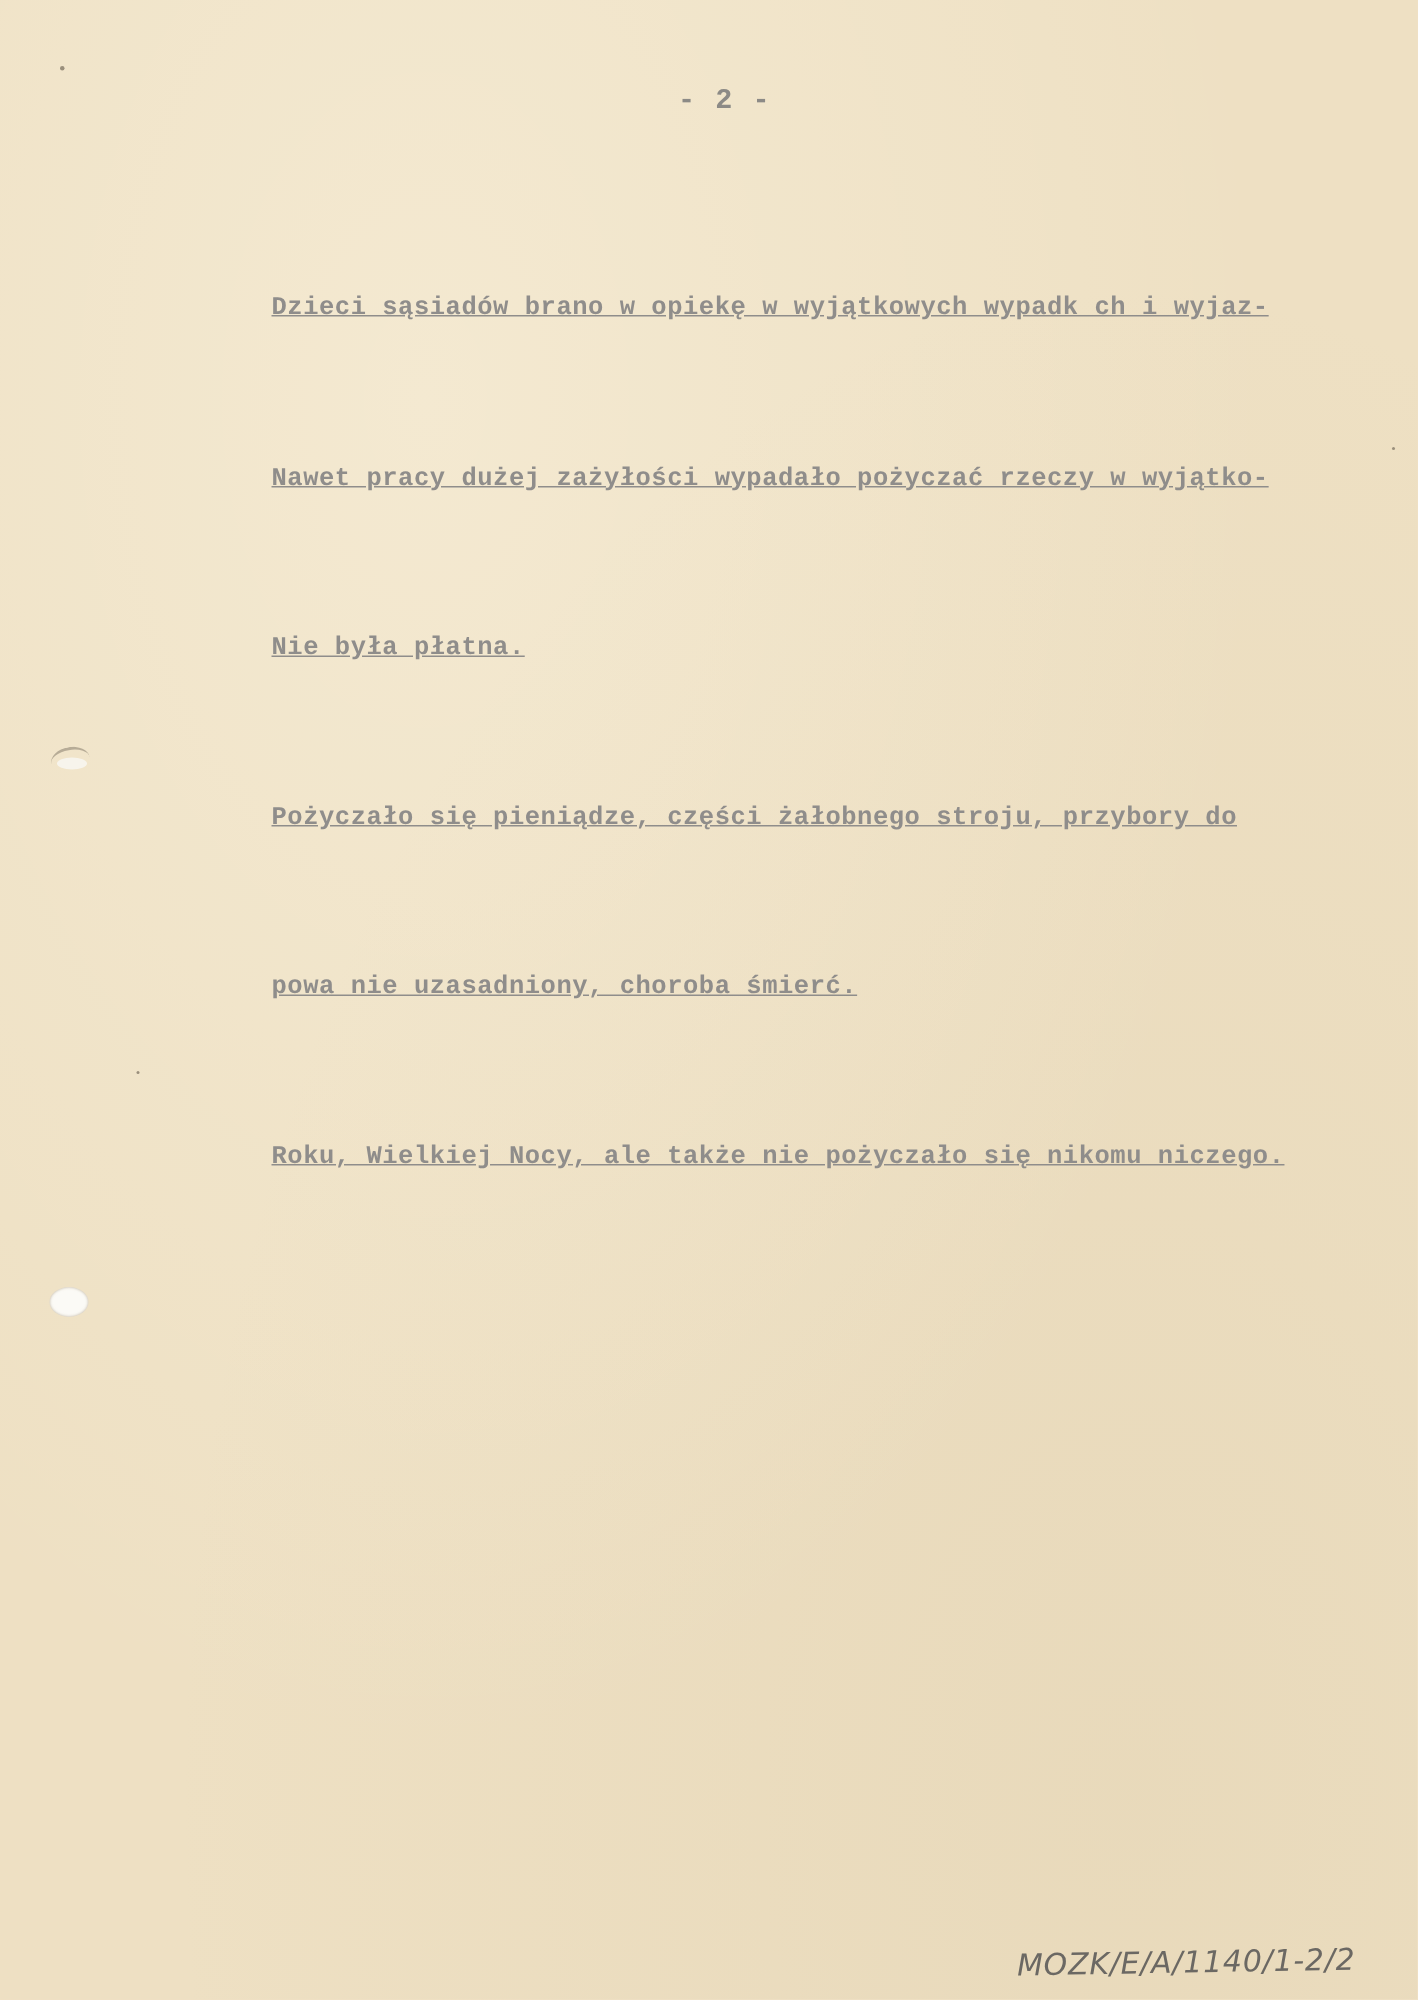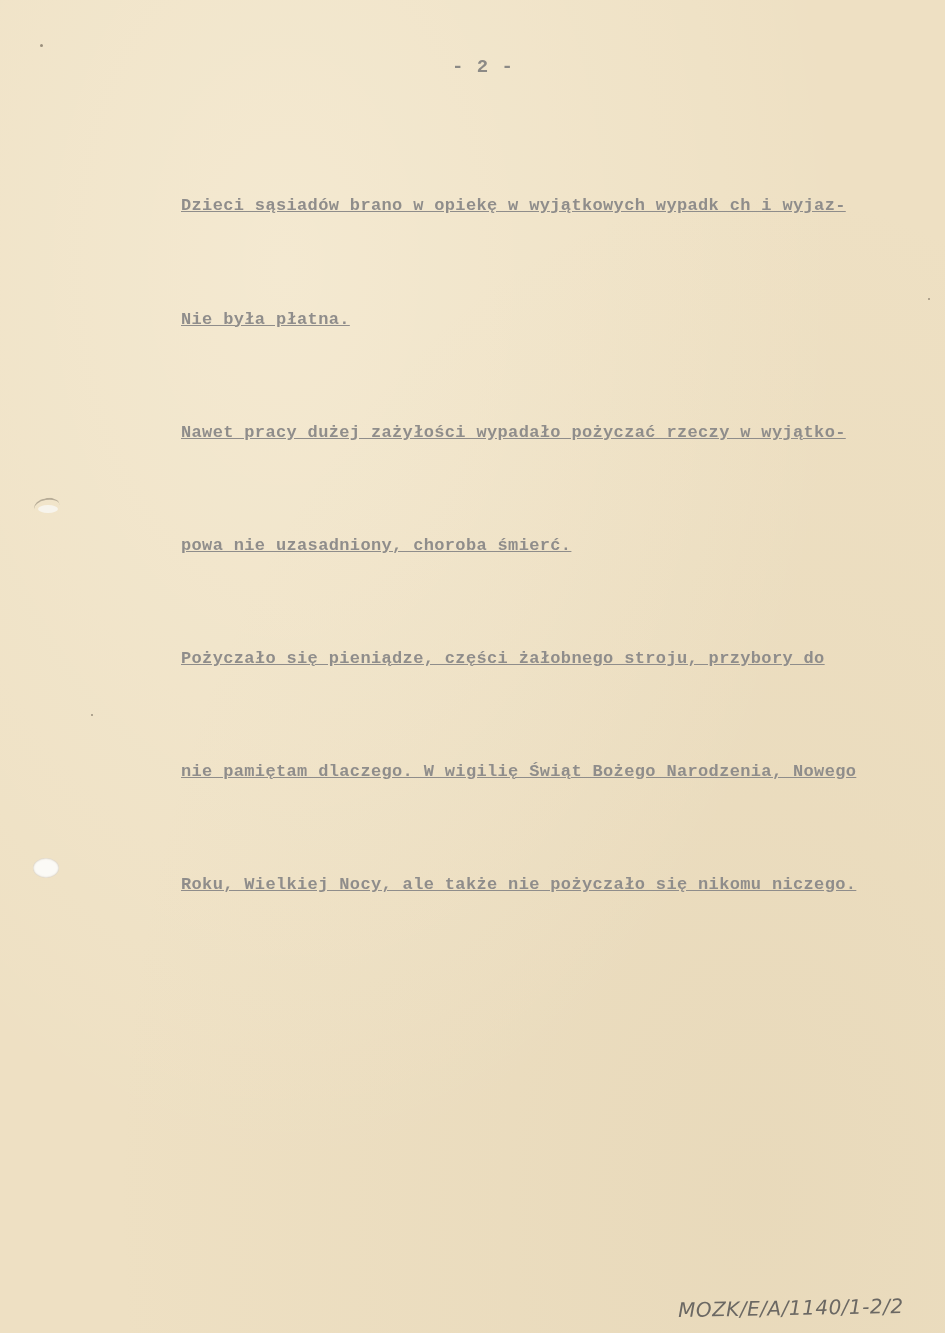--- a/index.html
+++ b/index.html
@@ -94,25 +94,24 @@
   </style>
 </head>
 <body>
 
 <div class="paper"></div>
 
 <div class="page-number">- 2 -</div>
 
 <div class="body-text">
   <span class="line">Dzieci sąsiadów brano w opiekę w wyjątkowych wypadk ch i wyjaz-</span>
+  <span class="line">Nawet pracy dużej zażyłości wypadało pożyczać rzeczy w wyjątko-</span>
   <span class="line">Nie była płatna.</span>
-  <span class="line">Nawet pracy dużej zażyłości wypadało pożyczać rzeczy w wyjątko-</span>
+  <span class="line">Pożyczało się pieniądze, części żałobnego stroju, przybory do</span>
   <span class="line">powa nie uzasadniony, choroba śmierć.</span>
-  <span class="line">Pożyczało się pieniądze, części żałobnego stroju, przybory do</span>
-  <span class="line">nie pamiętam dlaczego. W wigilię Świąt Bożego Narodzenia, Nowego</span>
   <span class="line">Roku, Wielkiej Nocy, ale także nie pożyczało się nikomu niczego.</span>
   
   
   
 </div>
 
 <div class="tear-mark"></div>
 <div class="tear-fill"></div>
 <div class="punch-hole" style="left:33px; top:858px; width:26px; height:20px;"></div>
 

